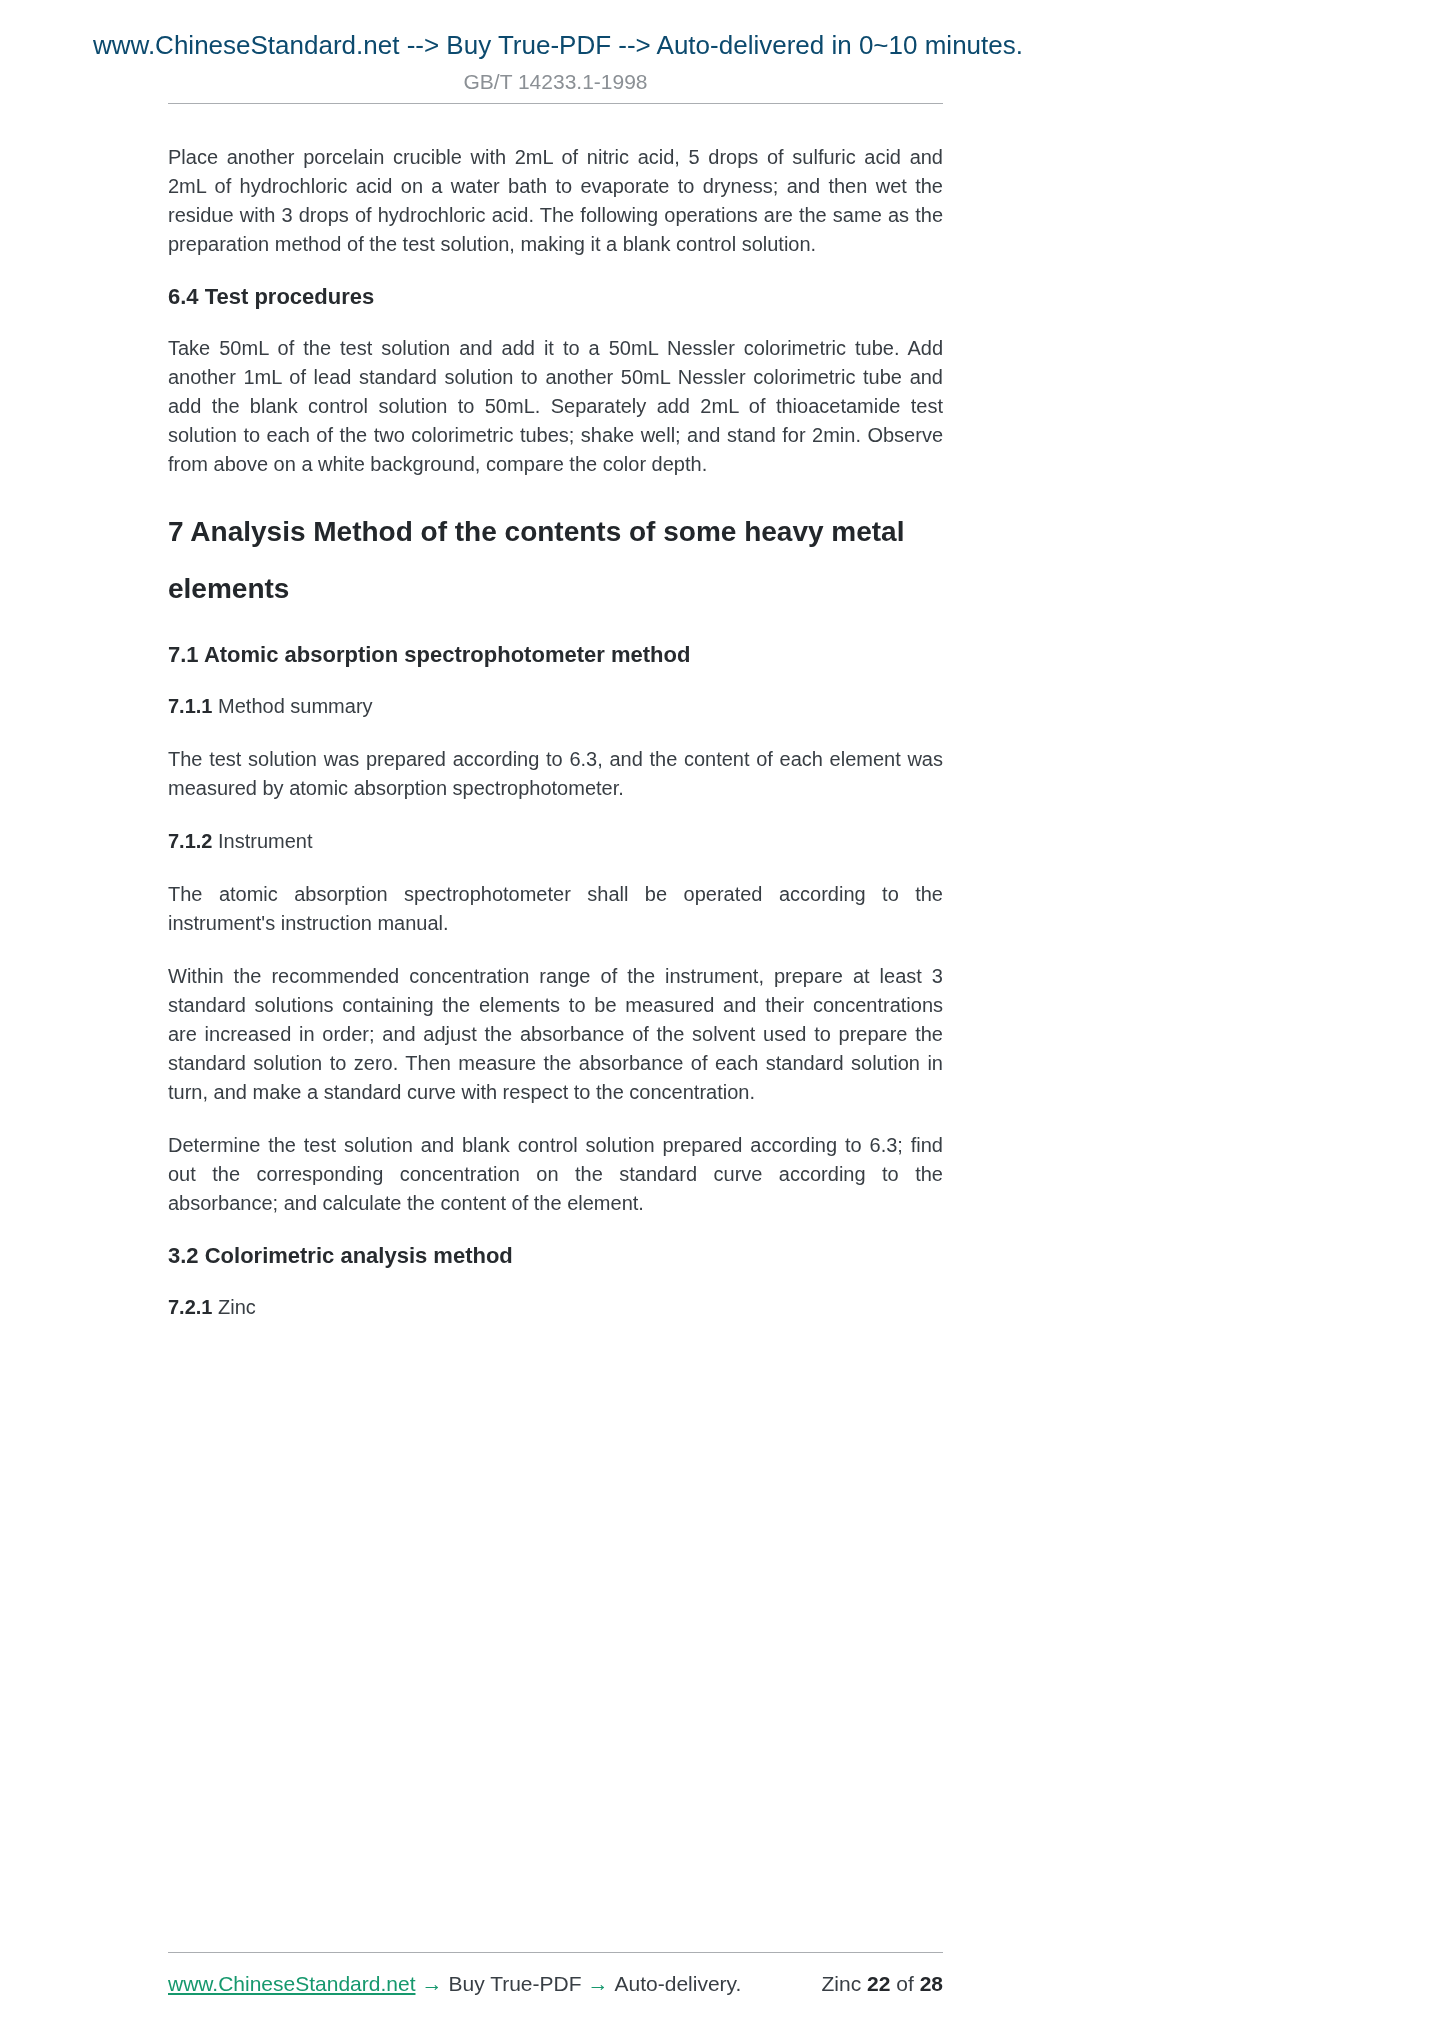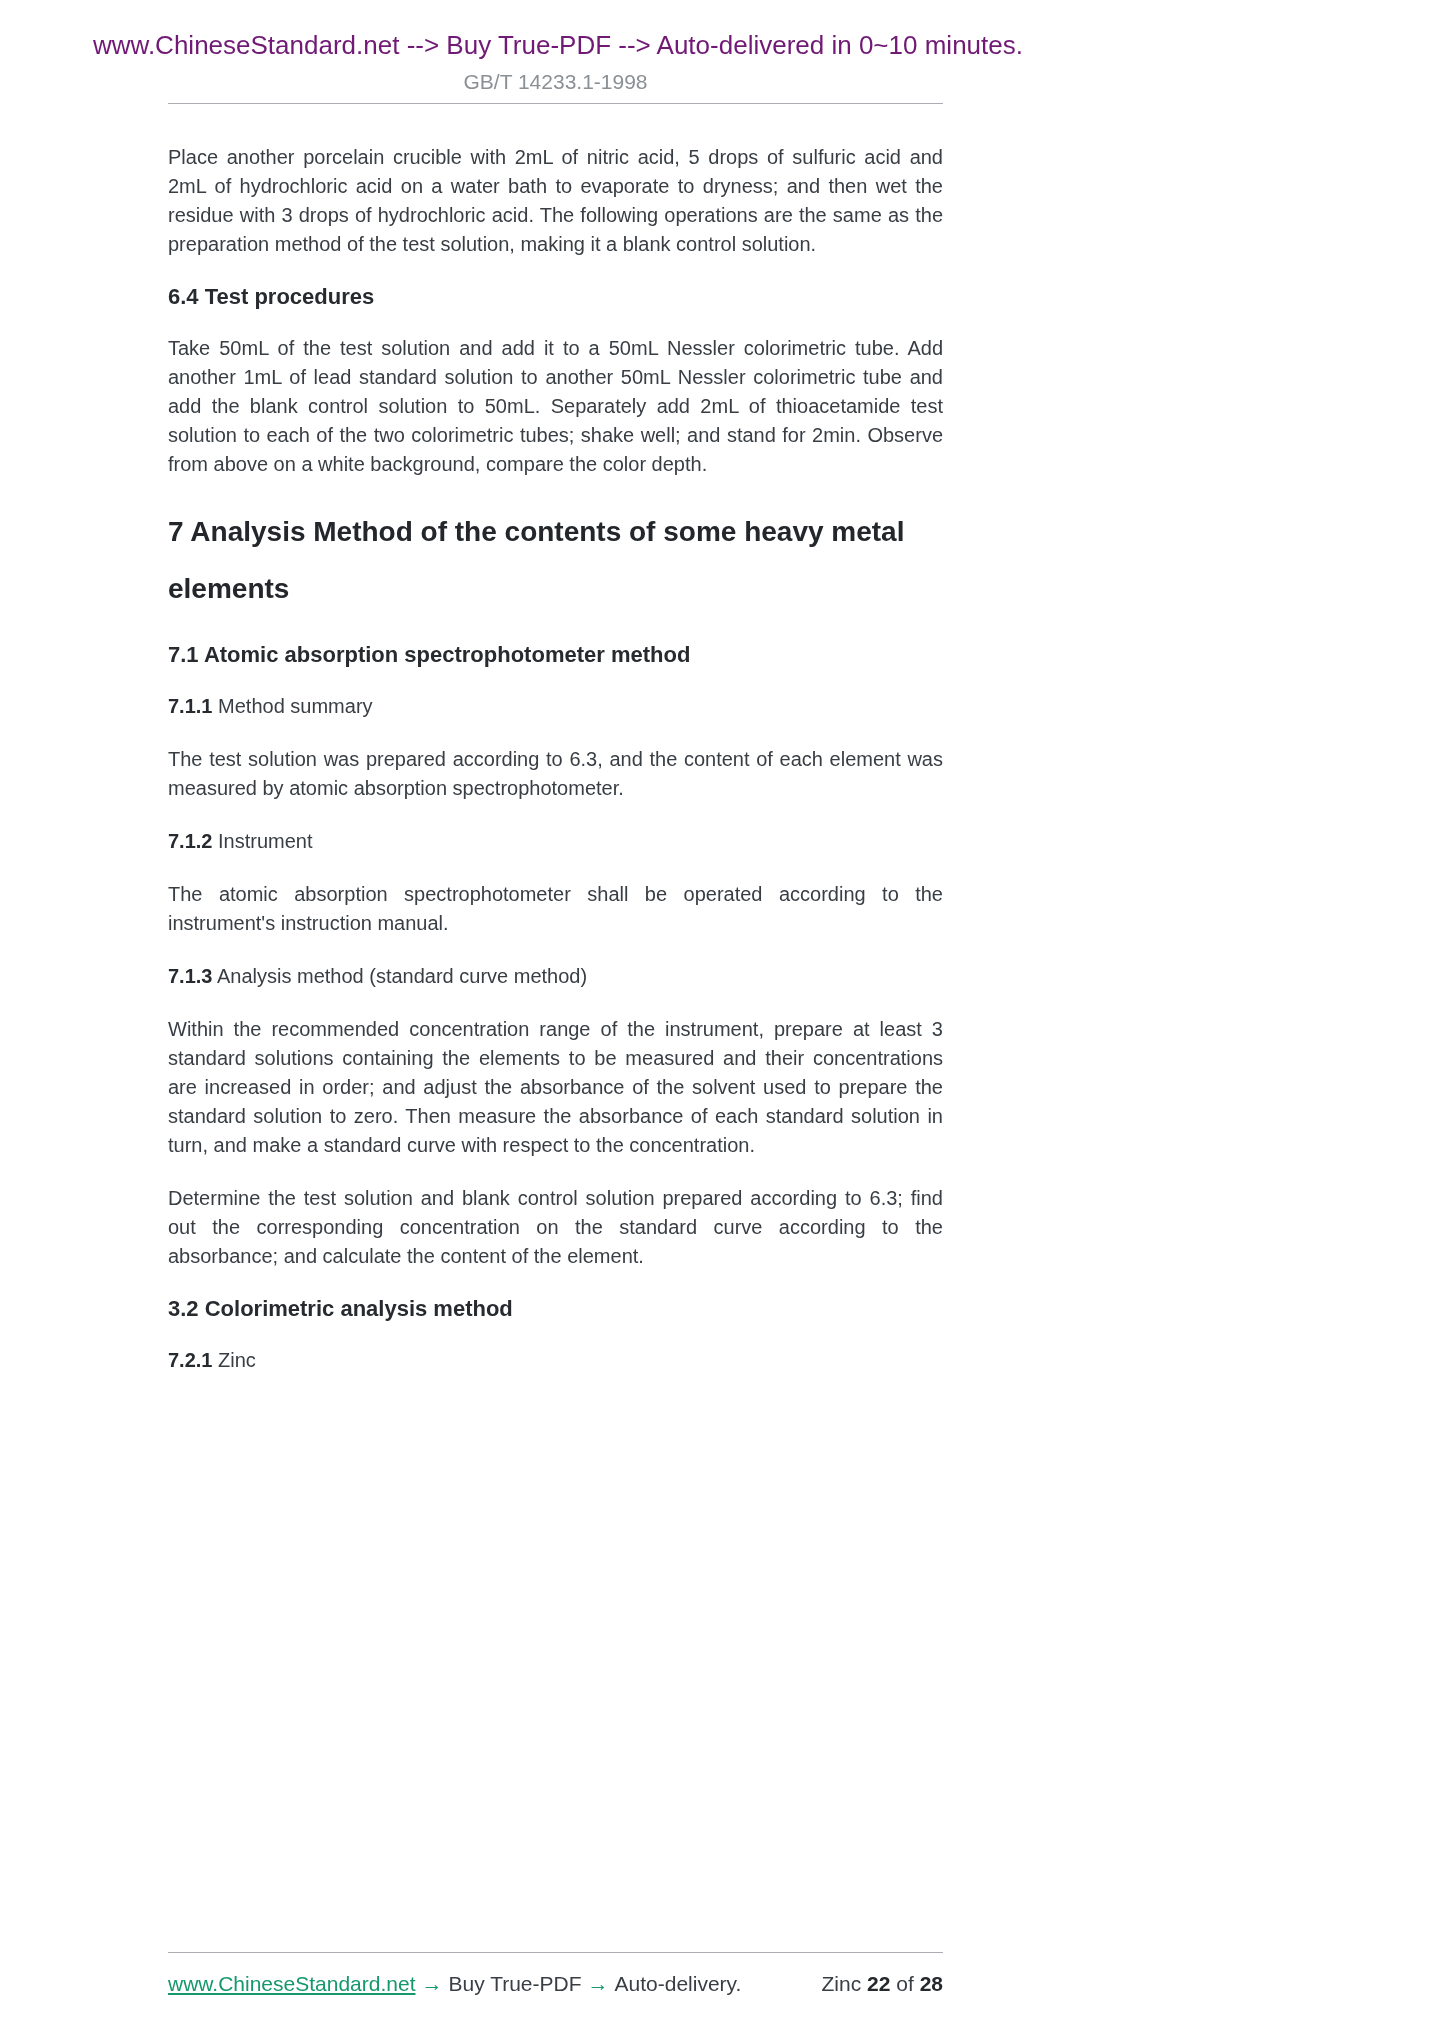--- a/index.html
+++ b/index.html
@@ -20,21 +20,21 @@
     top: 30px;
     width: 775px;
   }
 
   .banner {
     white-space: nowrap;
     text-align: center;
     margin: 0 -75px;
     font-size: 26px;
     line-height: 30px;
-    color: #701a75;
+    color: #0c4a6e;
   }
 
   .std-code {
     text-align: center;
     margin-top: 9px;
     font-size: 21px;
     line-height: 26px;
     color: #8b9095;
   }
 
@@ -137,21 +137,20 @@
       <h3 class="h-section">7.1 Atomic absorption spectrophotometer method</h3>
 
       <p class="h-sub"><b>7.1.1</b> <span>Method summary</span></p>
 
       <p class="para">The test solution was prepared according to 6.3, and the content of each element was measured by atomic absorption spectrophotometer.</p>
 
       <p class="h-sub"><b>7.1.2</b> <span>Instrument</span></p>
 
       <p class="para">The atomic absorption spectrophotometer shall be operated according to the instrument's instruction manual.</p>
 
-      <p class="h-sub"><b>7.1.3</b> <span>Analysis method (standard curve method)</span></p>
 
       <p class="para">Within the recommended concentration range of the instrument, prepare at least 3 standard solutions containing the elements to be measured and their concentrations are increased in order; and adjust the absorbance of the solvent used to prepare the standard solution to zero. Then measure the absorbance of each standard solution in turn, and make a standard curve with respect to the concentration.</p>
 
       <p class="para">Determine the test solution and blank control solution prepared according to 6.3; find out the corresponding concentration on the standard curve according to the absorbance; and calculate the content of the element.</p>
 
       <h3 class="h-section">3.2 Colorimetric analysis method</h3>
 
       <p class="h-sub"><b>7.2.1</b> <span>Zinc</span></p>
 
 

